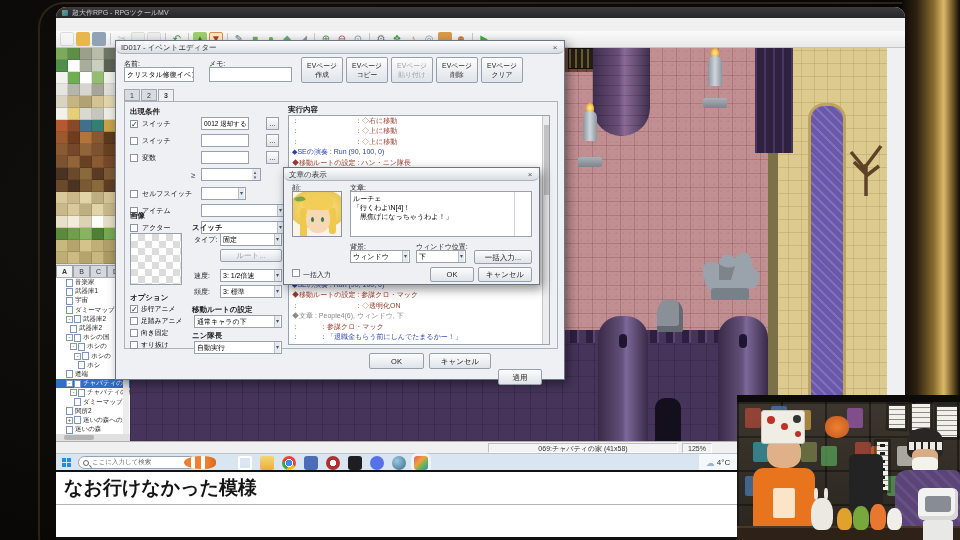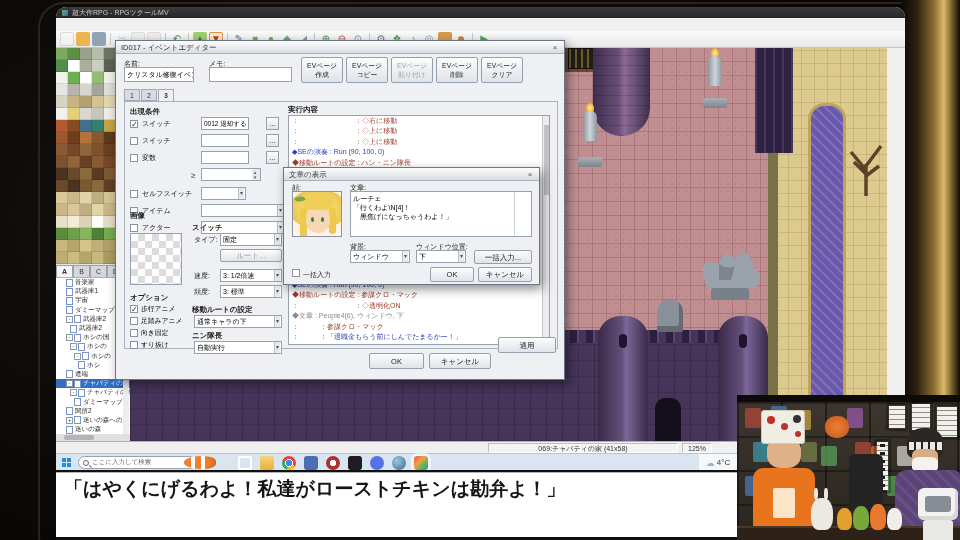--- a/index.html
+++ b/index.html
@@ -119,21 +119,21 @@
     justify-content:center;gap:2px;font-size:8px;color:#333;}
   .cloud{color:#9ab4cc;font-size:9px;}
   .subtitlebar{position:absolute;left:0;top:463px;width:681px;height:70px;background:rgba(255,255,255,.97);
     border-top:2px solid #101010;border-bottom:3px solid #101010;z-index:20;}
   .sub-line{height:32px;font-size:19px;font-weight:bold;color:#151515;line-height:32px;padding-left:8px;white-space:nowrap;overflow:hidden;}
   .sub-sep{height:1px;background:#b4b4b4;}
 
   
   .dlg{position:absolute;background:#eef0f4;border:1px solid #6a7686;box-shadow:3px 4px 10px rgba(0,0,0,.45);z-index:10;}
   .dlg-title{height:13px;background:linear-gradient(#fdfdfd,#d8dde4);border-bottom:1px solid #aab2bc;
-    font-size:7.5px;line-height:13px;color:#333;padding-left:5px;position:relative;}
+    font-size:7.5px;line-height:13px;color:#333;padding-left:5px;position:relative;border-radius:6px;}
   .dlg-close{position:absolute;right:2px;top:1px;width:14px;height:11px;text-align:center;font-size:8px;line-height:11px;color:#555;}
   .lbl{position:absolute;font-size:7px;color:#222;}
   .lbl.b{font-weight:bold;font-size:7.5px;}
   .inp{position:absolute;background:#fff;border:1px solid #98a2ae;font-size:7px;line-height:13px;padding:0 2px;
     white-space:nowrap;overflow:hidden;}
   .combo{position:absolute;background:#fff;border:1px solid #98a2ae;font-size:7px;line-height:11px;padding:0 10px 0 2px;
     white-space:nowrap;overflow:hidden;}
   .combo::after{content:"▾";position:absolute;right:1px;top:0;font-size:6px;color:#456;
     background:#e6eaf0;border-left:1px solid #b8c0ca;height:100%;padding:0 1px;line-height:11px;}
   .btn{position:absolute;background:linear-gradient(#fcfcfc,#dfe4ea);border:1px solid #96a0ac;border-radius:2px;
@@ -532,22 +532,22 @@
           <span class="tbi" style="border-radius: 50%; background: radial-gradient(circle at 35% 35%, rgb(154, 200, 224), rgb(58, 106, 138));"></span>
           <span class="tbi active" style="border-radius: 3px; background: linear-gradient(135deg, rgb(232, 90, 90), rgb(240, 160, 64) 40%, rgb(88, 184, 88) 70%, rgb(72, 120, 224));"></span>
         </div>
       <div class="weather">
         <span class="cloud">☁</span>
         <span>4°C</span>
       </div>
     </div>
 
     <div class="subtitlebar">
+      <div class="sub-line">なお行けなかった模様</div>
       <div class="sub-sep"></div>
-      <div class="sub-line">「はやくにげるわよ！私達がローストチキンは勘弁よ！」</div>
     </div>
 
     <div class="dlg" style="left:59px;top:33px;width:450px;height:340px;">
       <div class="dlg-title">
         <span>ID017 - イベントエディター</span>
         <span class="dlg-close">×</span>
       </div>
       <span class="lbl" style="left:8px;top:18px;">名前:</span>
       <div class="inp" style="left:8px;top:26px;width:70px;height:15px;">クリスタル修復イベント</div>
       <span class="lbl" style="left:93px;top:18px;">メモ:</span>
@@ -678,21 +678,21 @@
             <div class="exline audio">：　　　：「退職金もらう前にしんでたまるかー！」</div>
             <div class="exline plain">◆</div>
           </div>
         <div class="vsb">
             <div></div>
           </div>
       </div>
 
       <div class="btn" style="left:253px;top:312px;width:55px;height:16px;line-height:15px;">OK</div>
       <div class="btn" style="left:313px;top:312px;width:62px;height:16px;line-height:15px;">キャンセル</div>
-      <div class="btn" style="left:382px;top:296px;width:58px;height:16px;line-height:15px;">適用</div>
+      <div class="btn" style="left:382px;top:328px;width:44px;height:16px;line-height:15px;">適用</div>
     </div>
 
     <div class="dlg" style="left:227px;top:160px;width:257px;height:118px;z-index:11;">
       <div class="dlg-title">
         <span>文章の表示</span>
         <span class="dlg-close">×</span>
       </div>
       <span class="lbl" style="left:8px;top:15px;">顔:</span>
       <div class="face" style="left:8px;top:23px;width:50px;height:46px;">
         <div class="hair"></div>

